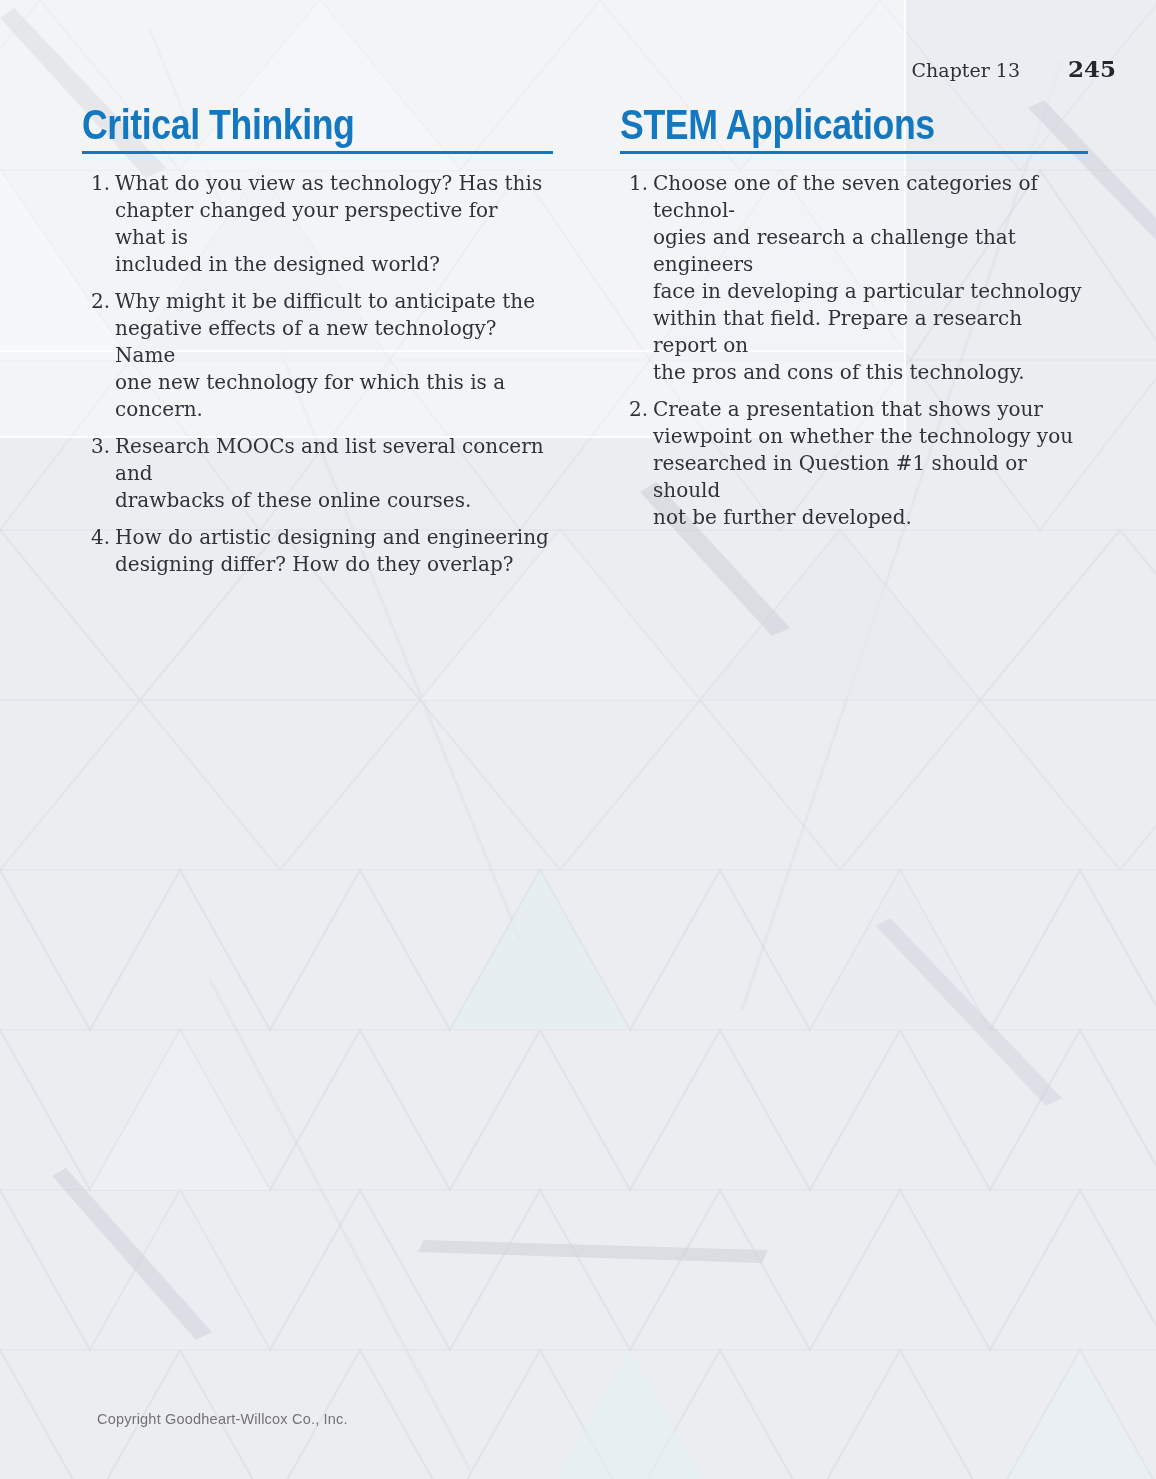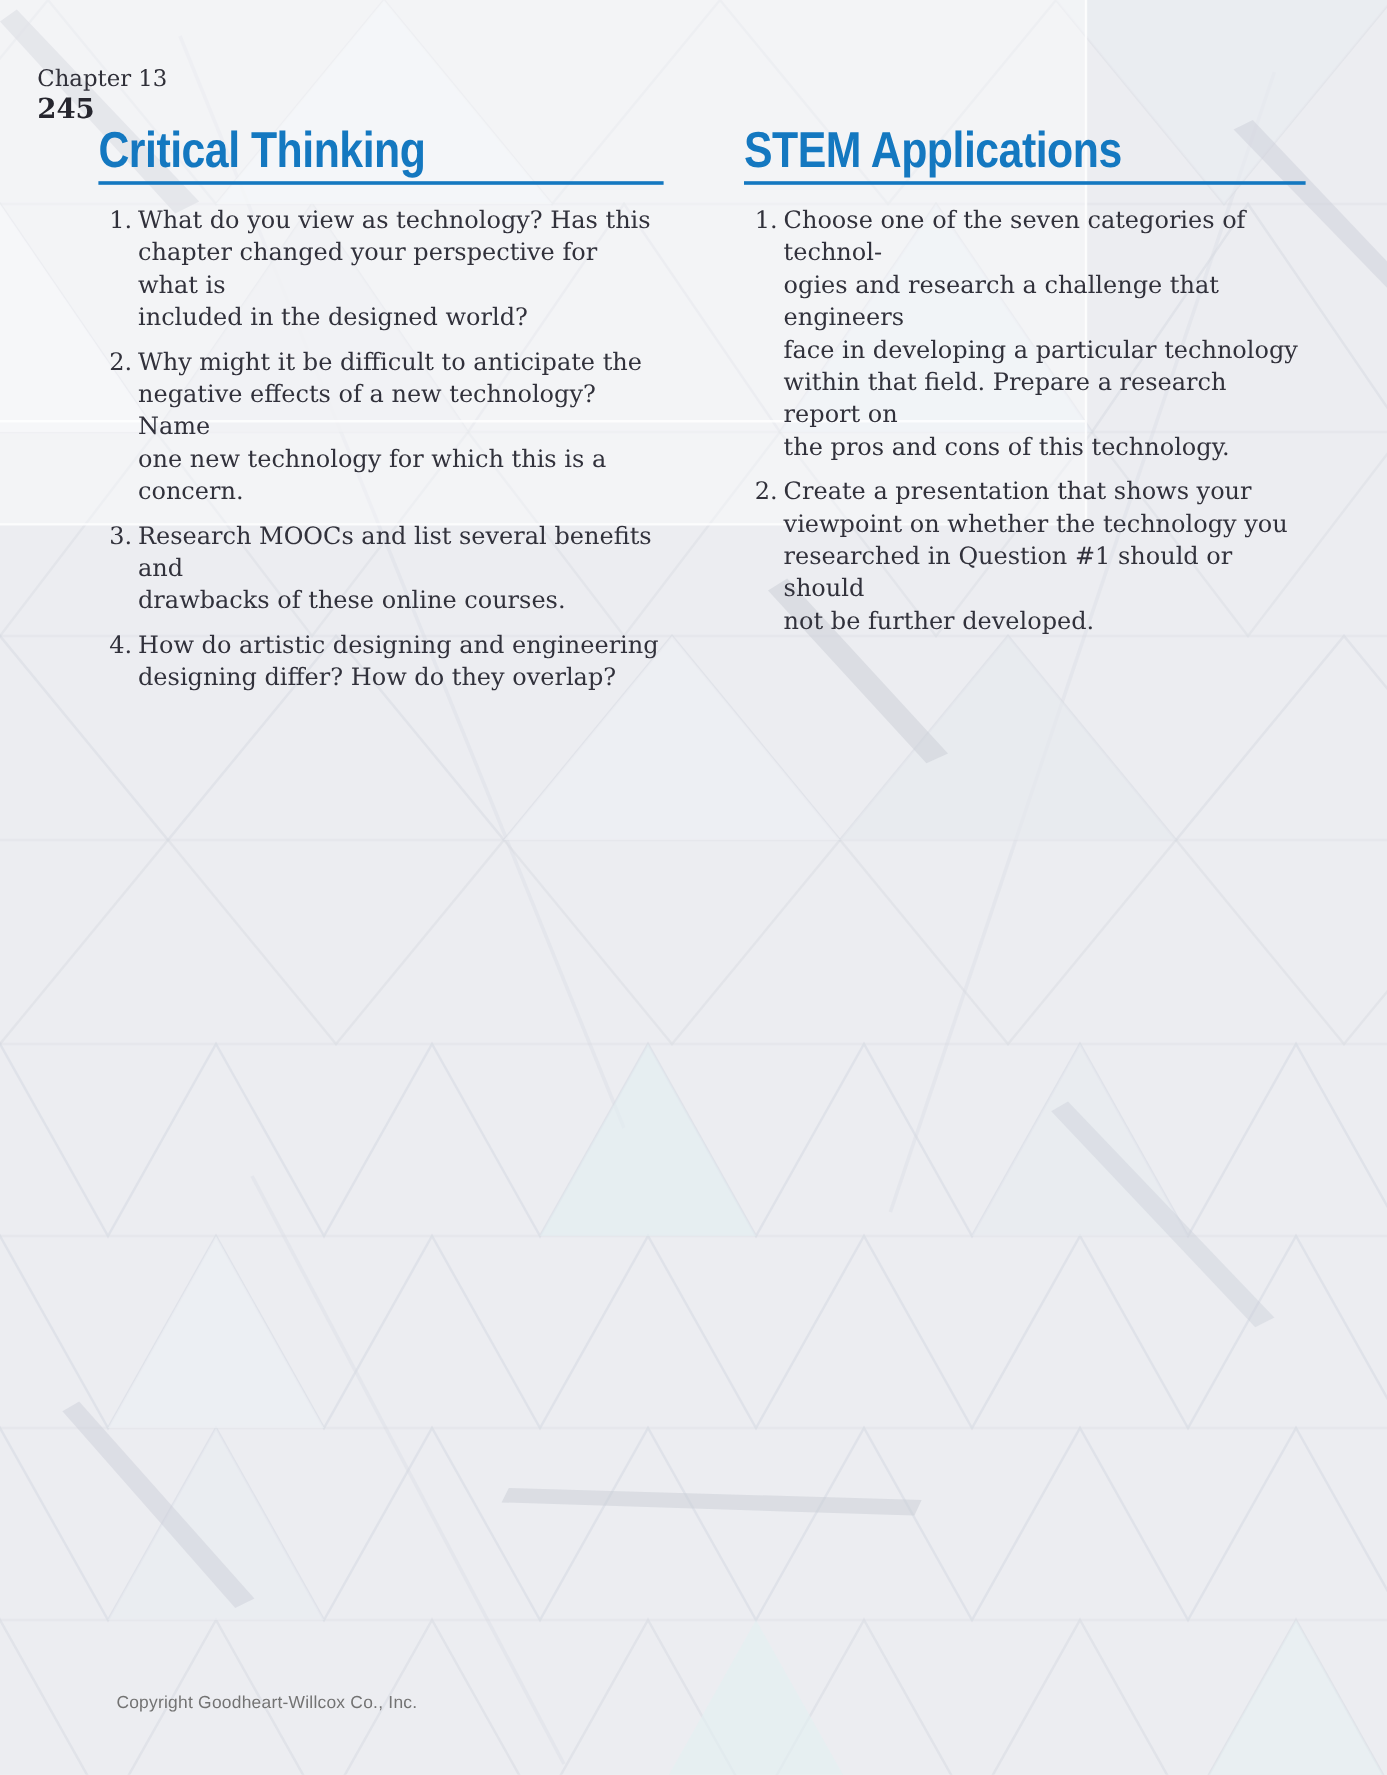--- a/index.html
+++ b/index.html
@@ -6,21 +6,21 @@
   .page{
     position:relative;width:1156px;height:1479px;overflow:hidden;
     background:#ecedf1;
     font-family:"DejaVu Serif", serif;
   }
   .bg{position:absolute;left:0;top:0;width:100%;height:100%;}
 
   .header{
     position:absolute;top:55px;left:0;width:1116px;
     display:flex;justify-content:flex-end;align-items:baseline;
-    font-size:19px;color:#2f2f38;flex-direction:column;
+    font-size:19px;color:#2f2f38;
   }
   .header .chapter{margin-right:17px;}
   .header .pagenum{margin-left:31px;font-weight:bold;font-size:23px;color:#26262e;}
 
   .col{position:absolute;top:103px;}
   .col-left{left:82px;width:471px;}
   .col-right{left:620px;width:468px;}
 
   .heading{
     font-family:"Liberation Sans", sans-serif;
@@ -107,21 +107,21 @@
       </div>
       <div class="qitem">
         <span class="qnum">2.</span>
         <span class="qtext">Why might it be difficult to anticipate the
 negative effects of a new technology? Name
 one new technology for which this is a
 concern.</span>
       </div>
       <div class="qitem">
         <span class="qnum">3.</span>
-        <span class="qtext">Research MOOCs and list several benefits and
+        <span class="qtext">Research MOOCs and list several concern and
 drawbacks of these online courses.</span>
       </div>
       <div class="qitem">
         <span class="qnum">4.</span>
         <span class="qtext">How do artistic designing and engineering
 designing differ? How do they overlap?</span>
       </div>
     </div>
   </div>
 

